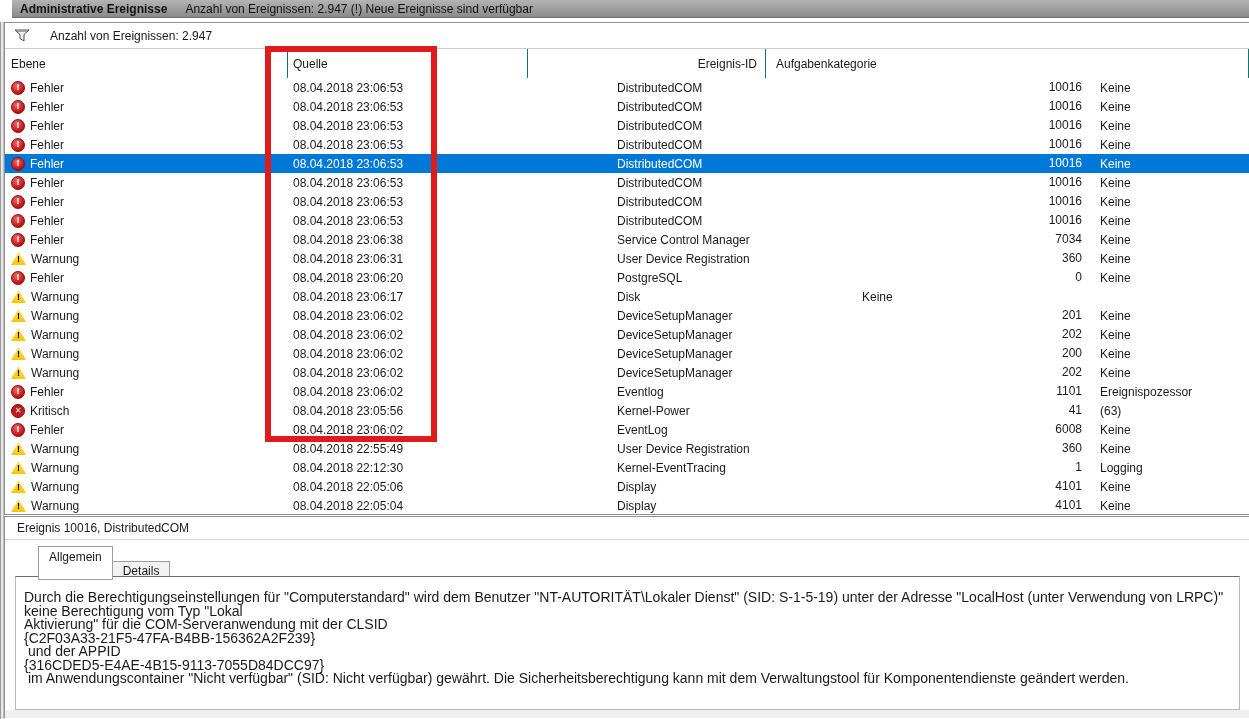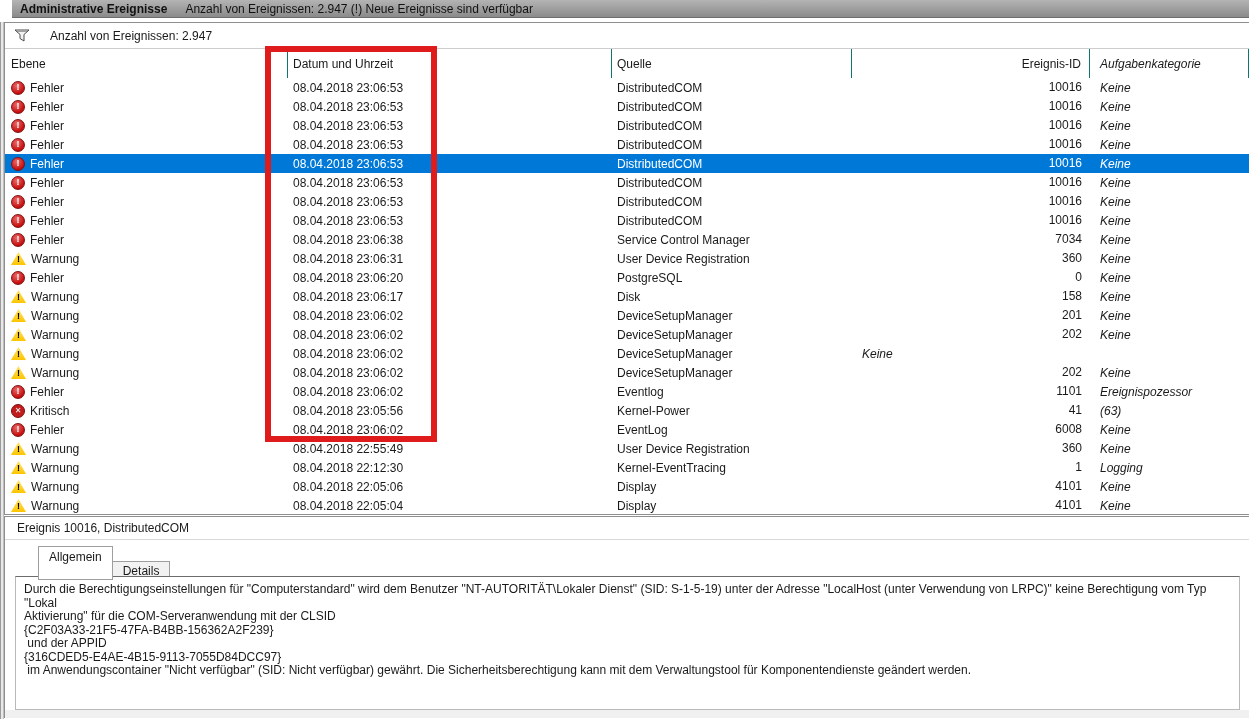--- a/index.html
+++ b/index.html
@@ -34,21 +34,21 @@
   .hc { height:100%; display:flex; align-items:center; border-right:1px solid #0f766e; color:#1a1a1a; }
   .rows { height:438px; overflow:hidden; }
   .row { height:19px; display:flex; align-items:center; background:#fff; }
   .row.selected { background:var(--selection); color:#fff; }
 
   .c, .hc { flex:none; white-space:nowrap; overflow:hidden; }
   .level  { width:283px; padding-left:6px; display:flex; align-items:center; }
   .date   { width:324px; padding-left:5px; }
   .source { width:240px; padding-left:5px; }
   .id     { width:238px; padding-right:8px; text-align:right; justify-content:flex-end; display:flex; align-items:center;}
-  .cat    { flex:1 1 auto; padding-left:10px;font-style:italic; }
+  .cat    { flex:1 1 auto; padding-left:10px; }
   .c.id { display:block; line-height:19px; }
 
   
   .ic { width:14px; height:14px; margin-right:5px; flex:none;
         display:inline-flex; align-items:center; justify-content:center;
         font-weight:bold; font-size:9px; line-height:1; }
   .ic.error { border-radius:50%; color:#fff;
         background:radial-gradient(circle at 40% 32%, #ef6a6a, var(--error_icon) 70%);
         border:1px solid #801212; }
   .ic.critical { border-radius:50%; color:#fff; font-size:8px;
@@ -72,22 +72,22 @@
   .preview-header { height:23px; line-height:22px; padding-left:12px;
     background:#fff; border-bottom:1px solid #d9d9d9; }
   .tab-strip { margin-top:6px; padding-left:33px; height:23px; position:relative; }
   .tab { display:inline-block; padding:0 10px; border:1px solid #9e9e9e; background:#fff;
     position:relative; vertical-align:bottom; }
   .tab.active { height:34px; line-height:21px; z-index:2;text-align:center; }
   .tab:not(.active) { height:19px; line-height:18px; top:0px; background:#f2f2f2; border-left:none; }
   .preview-body {
     position:absolute; left:10px; right:9px; top:59px; bottom:8px;
     background:#fff; border:1px solid #b9b9b9; border-top:1px solid #6d6d6d;
-    padding:6px 8px; overflow:hidden;
-    font-size:12px; line-height:13.5px;
+    padding:14px 8px; overflow:hidden;
+    font-size:14px; line-height:13.5px;
   }
   .preview-body .bl { white-space:pre-wrap; }
   .bottom-strip { position:absolute; left:0; right:0; bottom:0; height:8px; background:#f0f0f0; }
 </style>
 </head>
 <body>
 
 <div class="titlebar">
   <span class="t-title">Administrative Ereignisse</span>
   <span class="t-sub">Anzahl von Ereignissen: 2.947 (!) Neue Ereignisse sind verfügbar</span>
@@ -98,21 +98,20 @@
 <div class="events-pane">
   <div class="filter-bar">
     <svg width="16" height="13" viewBox="0 0 16 13">
       <path d="M1 1 H15 L10 5.5 V12 L6 9.5 V5.5 Z" fill="#f2f2f2" stroke="#4a4a4a" stroke-width="1"></path>
       <line x1="3" y1="2.5" x2="13" y2="2.5" stroke="#8a8a8a" stroke-width="0.8"></line>
     </svg>
     <span class="f-label">Anzahl von Ereignissen: 2.947</span>
   </div>
   <div class="header-row">
       <div class="hc level">Ebene</div>
-      <div class="hc date">Datum und Uhrzeit</div>
       <div class="hc source">Quelle</div>
       <div class="hc id">Ereignis-ID</div>
       <div class="hc cat">Aufgabenkategorie</div>
     </div>
   <div class="rows">
       <div class="row">
         <div class="c level">
           <span class="ic error">!</span>
           <span>Fehler</span>
         </div>
@@ -221,21 +220,20 @@
         <div class="c id">0</div>
         <div class="c cat">Keine</div>
       </div>
       <div class="row">
         <div class="c level">
           <span class="ic warning">!</span>
           <span>Warnung</span>
         </div>
         <div class="c date">08.04.2018 23:06:17</div>
         <div class="c source">Disk</div>
-        <div class="c id">158</div>
         <div class="c cat">Keine</div>
       </div>
       <div class="row">
         <div class="c level">
           <span class="ic warning">!</span>
           <span>Warnung</span>
         </div>
         <div class="c date">08.04.2018 23:06:02</div>
         <div class="c source">DeviceSetupManager</div>
         <div class="c id">201</div>
@@ -251,20 +249,21 @@
         <div class="c id">202</div>
         <div class="c cat">Keine</div>
       </div>
       <div class="row">
         <div class="c level">
           <span class="ic warning">!</span>
           <span>Warnung</span>
         </div>
         <div class="c date">08.04.2018 23:06:02</div>
         <div class="c source">DeviceSetupManager</div>
+        <div class="c id">200</div>
         <div class="c cat">Keine</div>
       </div>
       <div class="row">
         <div class="c level">
           <span class="ic warning">!</span>
           <span>Warnung</span>
         </div>
         <div class="c date">08.04.2018 23:06:02</div>
         <div class="c source">DeviceSetupManager</div>
         <div class="c id">202</div>

